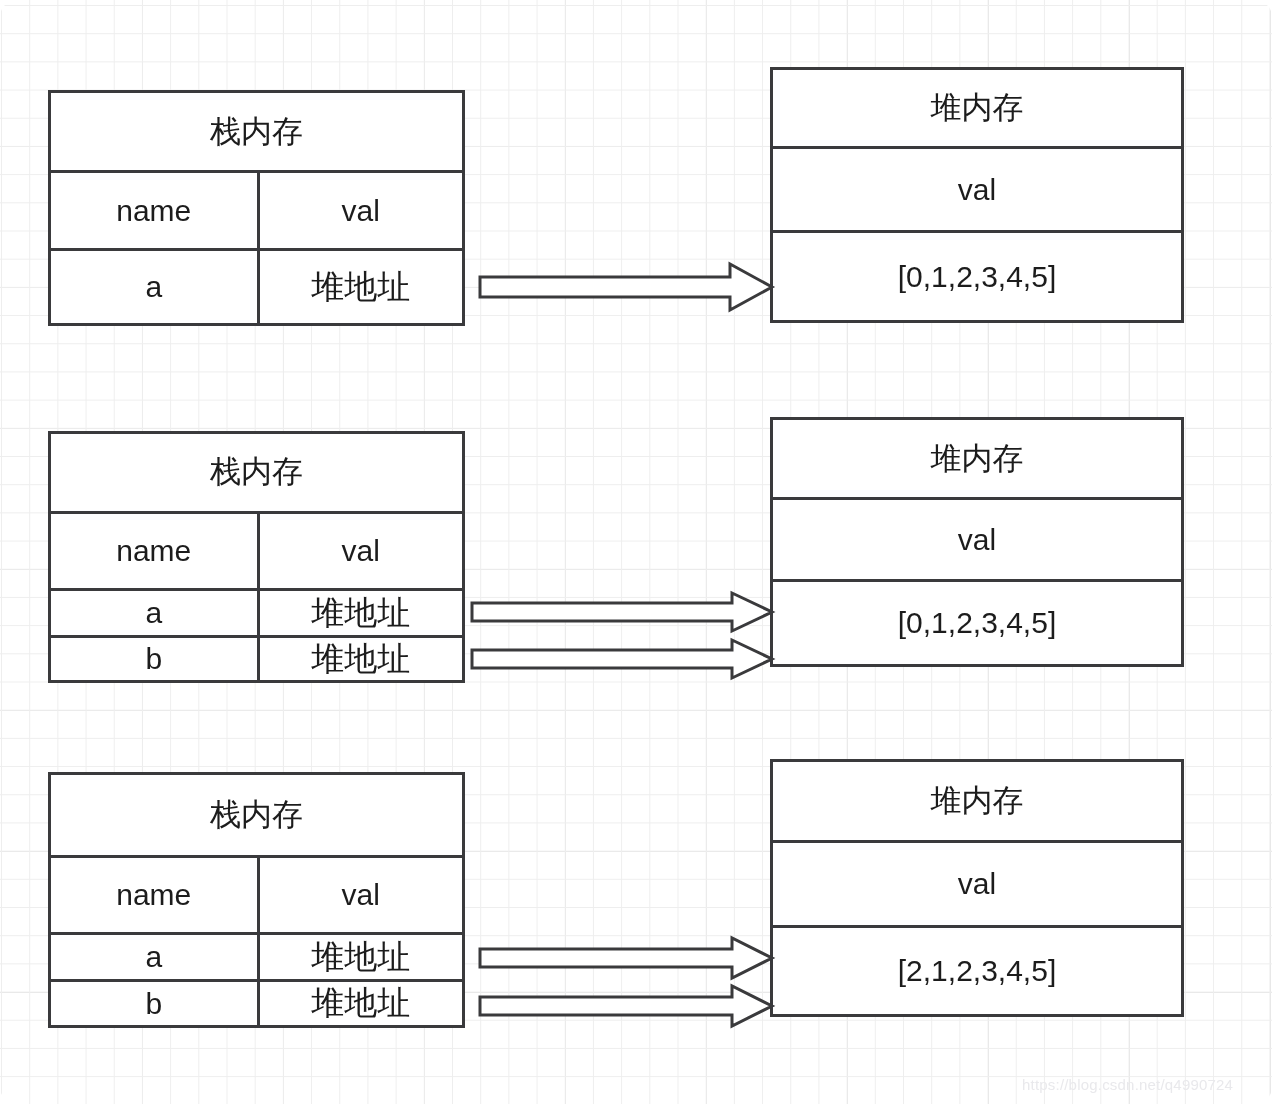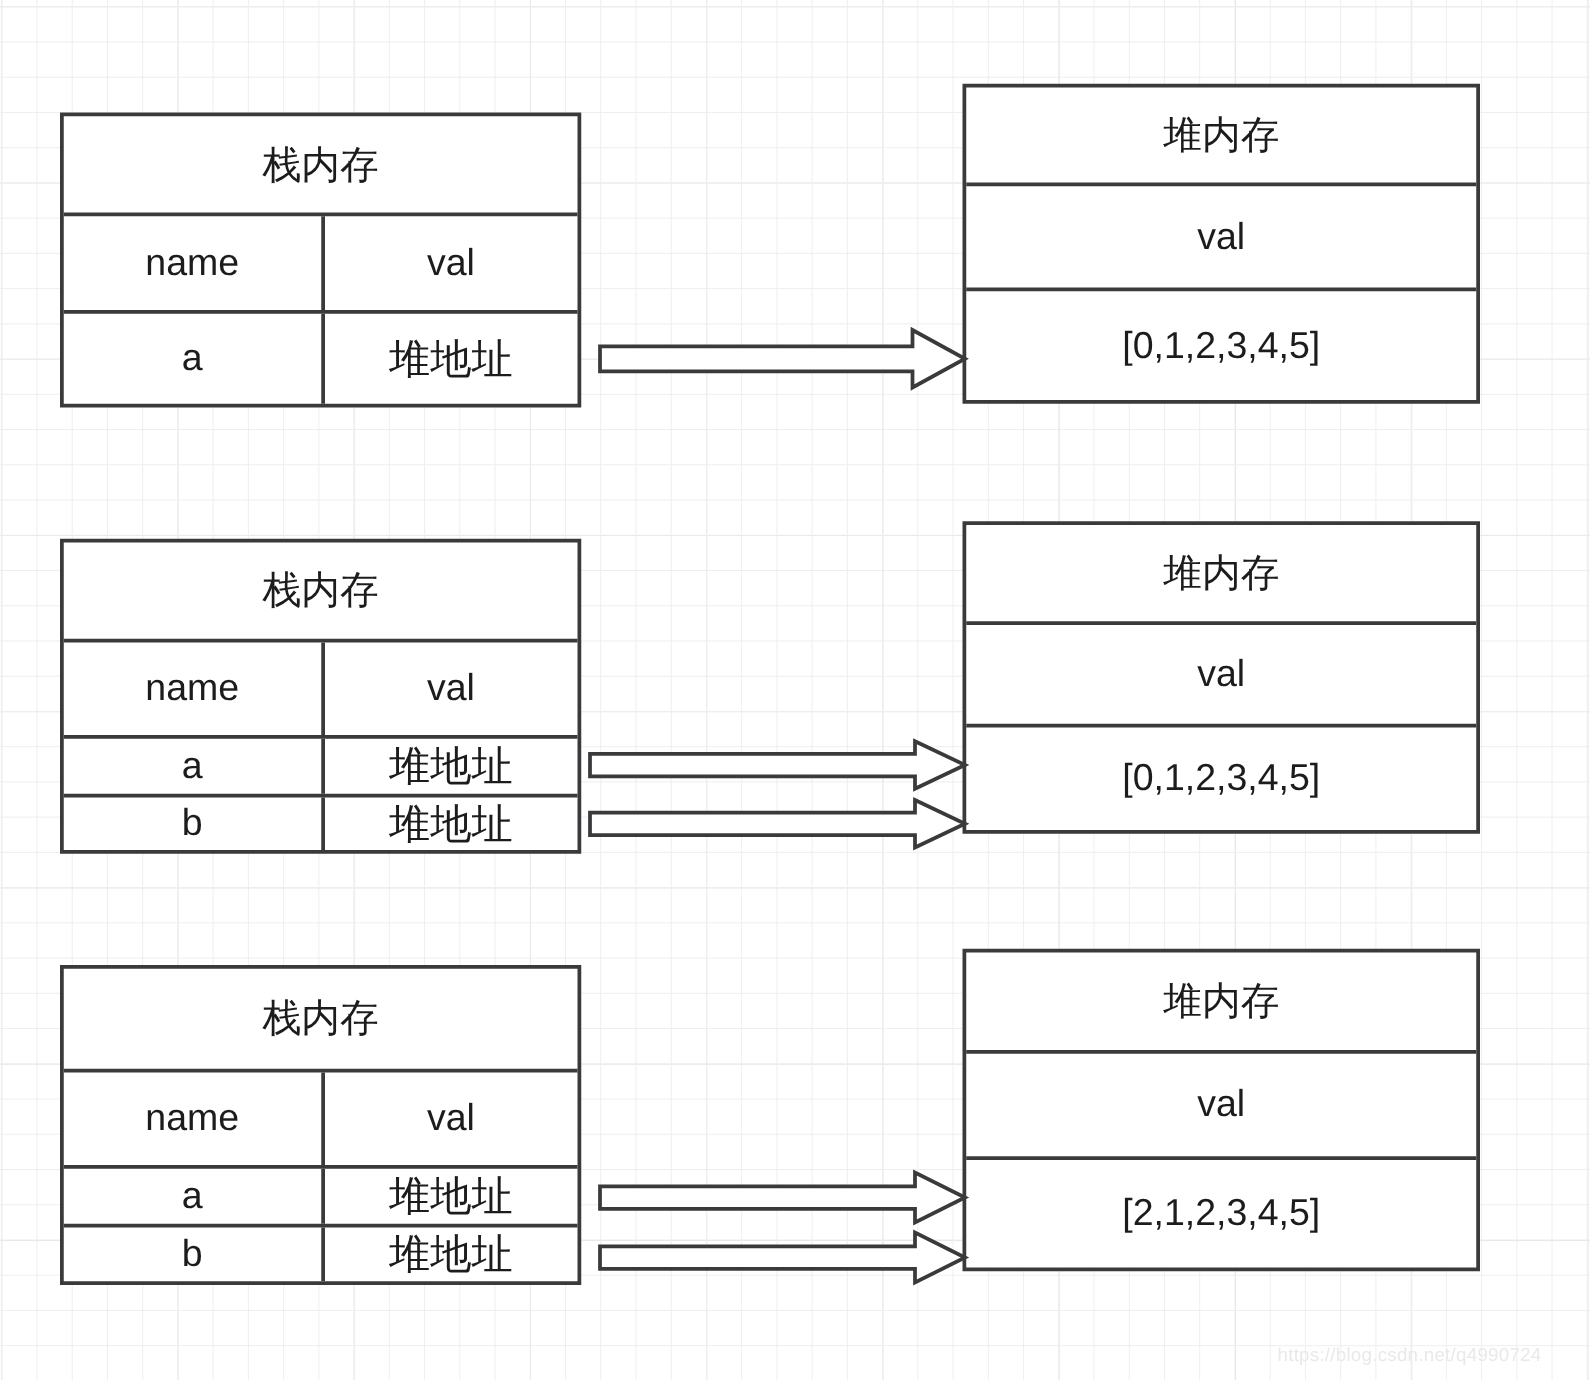--- a/index.html
+++ b/index.html
@@ -23,20 +23,21 @@
       linear-gradient(to right, #eeeeee 1px, transparent 1px),
       linear-gradient(to bottom, #eeeeee 1px, transparent 1px),
       linear-gradient(to right, #e4e4e4 1px, transparent 1px),
       linear-gradient(to bottom, #e4e4e4 1px, transparent 1px);
     background-size:
       28.2px 28.2px,
       28.2px 28.2px,
       141px 141px,
       141px 141px;
     background-position: 1px 0px, 0px 5px, 1px 0px, 0px 5px;
+    border-radius: 17px;
   }
 
   
   .mem-table {
     position: absolute;
     box-sizing: border-box;
     border: 3px solid #3a3a3c;
     background: #ffffff;
     display: flex;
     flex-direction: column;

